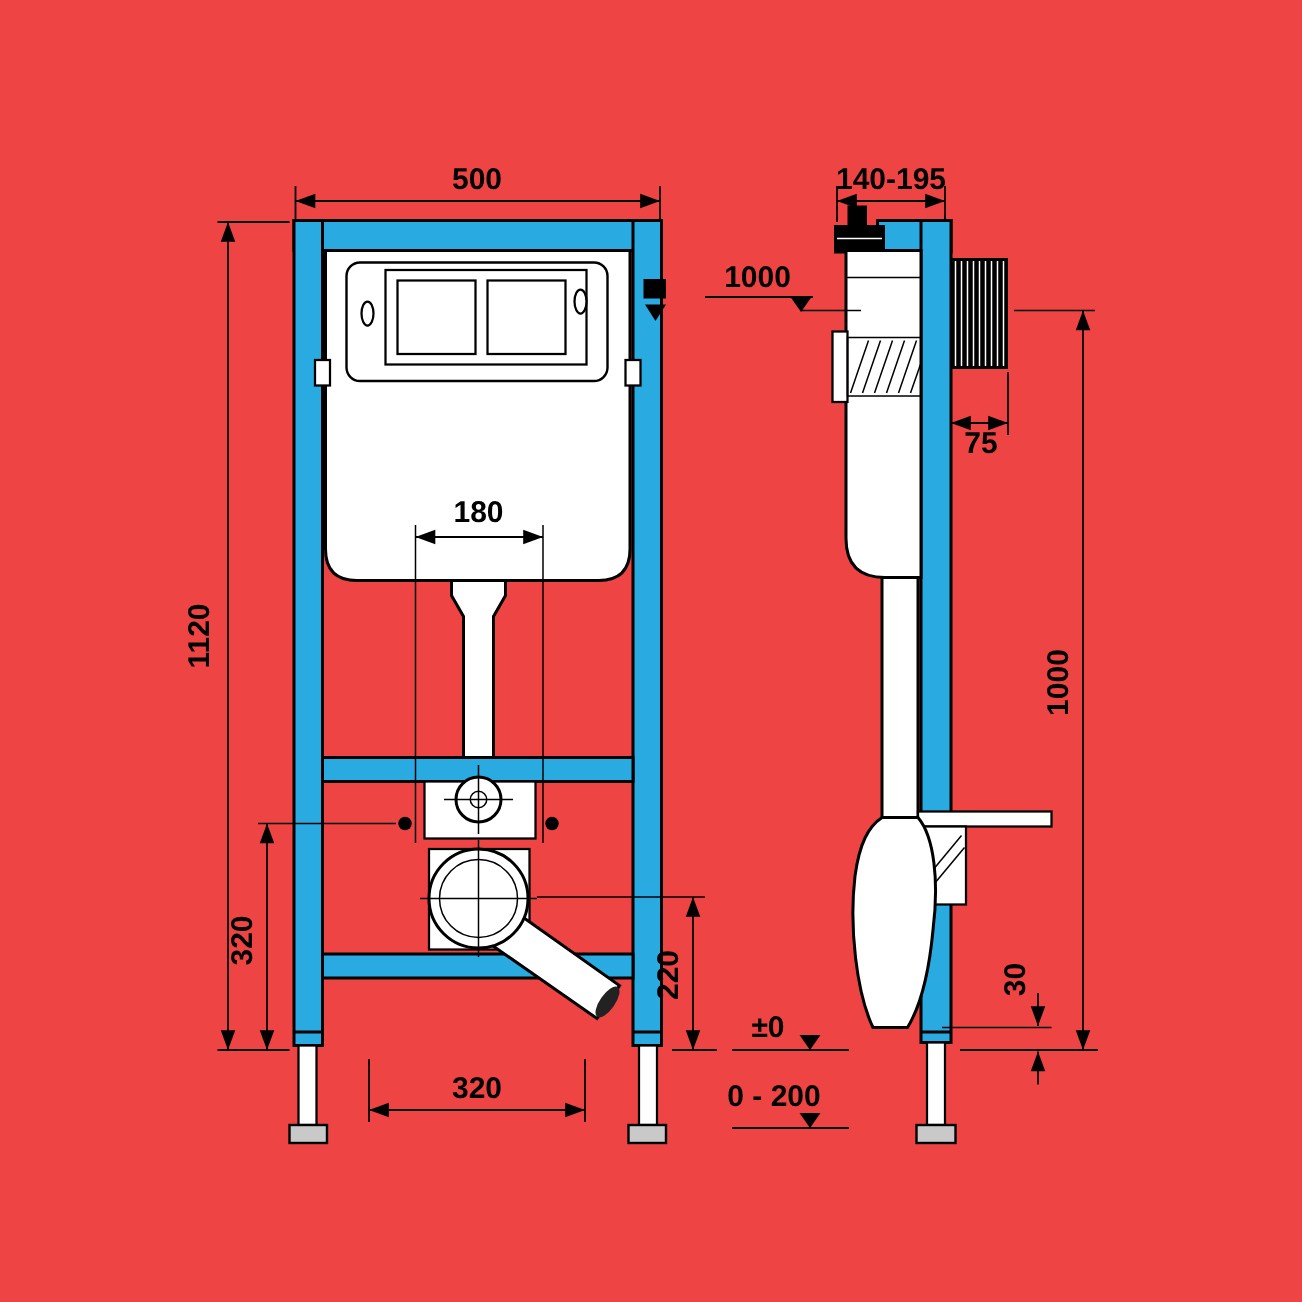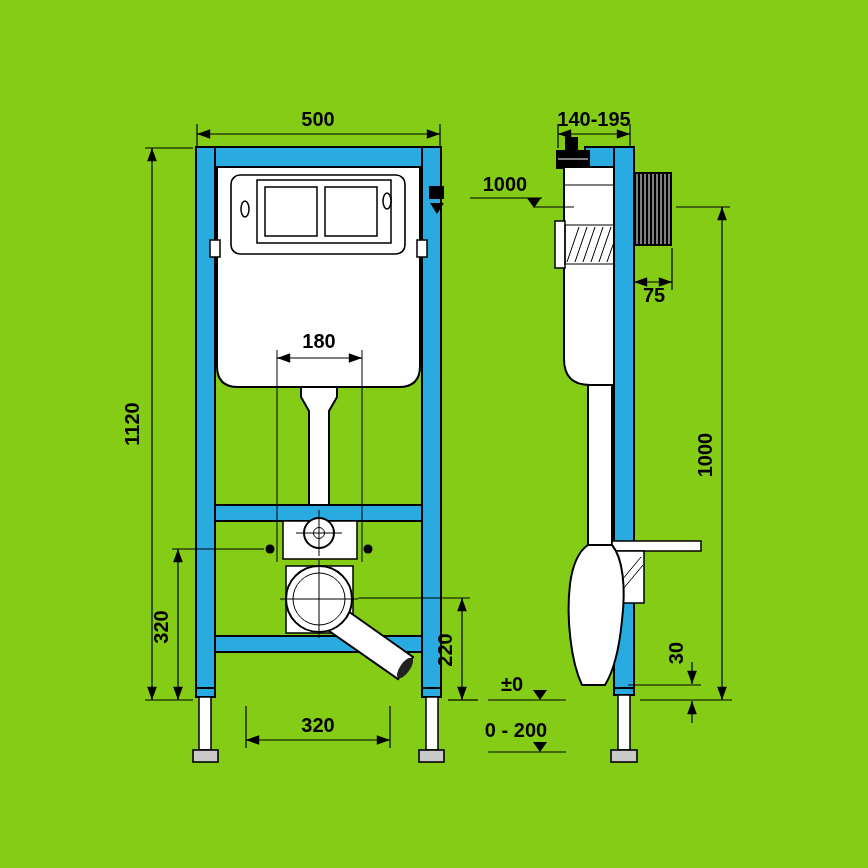--- a/index.html
+++ b/index.html
@@ -1,16 +1,16 @@
 <!DOCTYPE html>
 <html style="--color-frame: #29ABE2; --color-line: #000000; --color-background: #FFFFFF;"><head>
 <meta charset="utf-8">
 <style>
   html,body{margin:0;padding:0;background:#fff;}
-  .stage{width:868px;height:868px;background:#84cc16;position:relative;font-family:"Liberation Sans",sans-serif;}
+  .stage{width:868px;height:868px;background:#ef4444;position:relative;font-family:"Liberation Sans",sans-serif;}
   svg{display:block;}
   .blue{fill:var(--color-frame,#29ABE2);stroke:#000;stroke-width:2;}
   .white{fill:#fff;stroke:#000;stroke-width:2;}
   .white-thin{fill:#fff;stroke:#000;stroke-width:1.5;}
   .nofill{fill:none;stroke:#000;stroke-width:1.6;}
   .thin{stroke:#000;stroke-width:1;fill:none;}
   .dim{stroke:#000;stroke-width:1.2;fill:none;}
   .blackfill{fill:#000;stroke:none;}
   .grayfill{fill:#c9c9c9;stroke:#000;stroke-width:1.6;}
   .whitehatch{stroke:#fff;stroke-width:1;}

